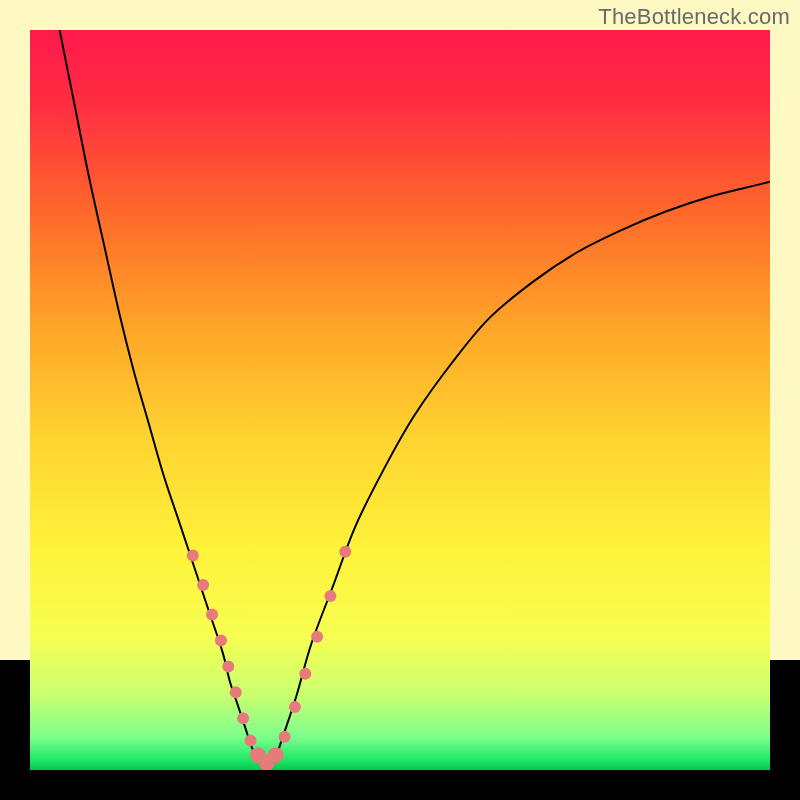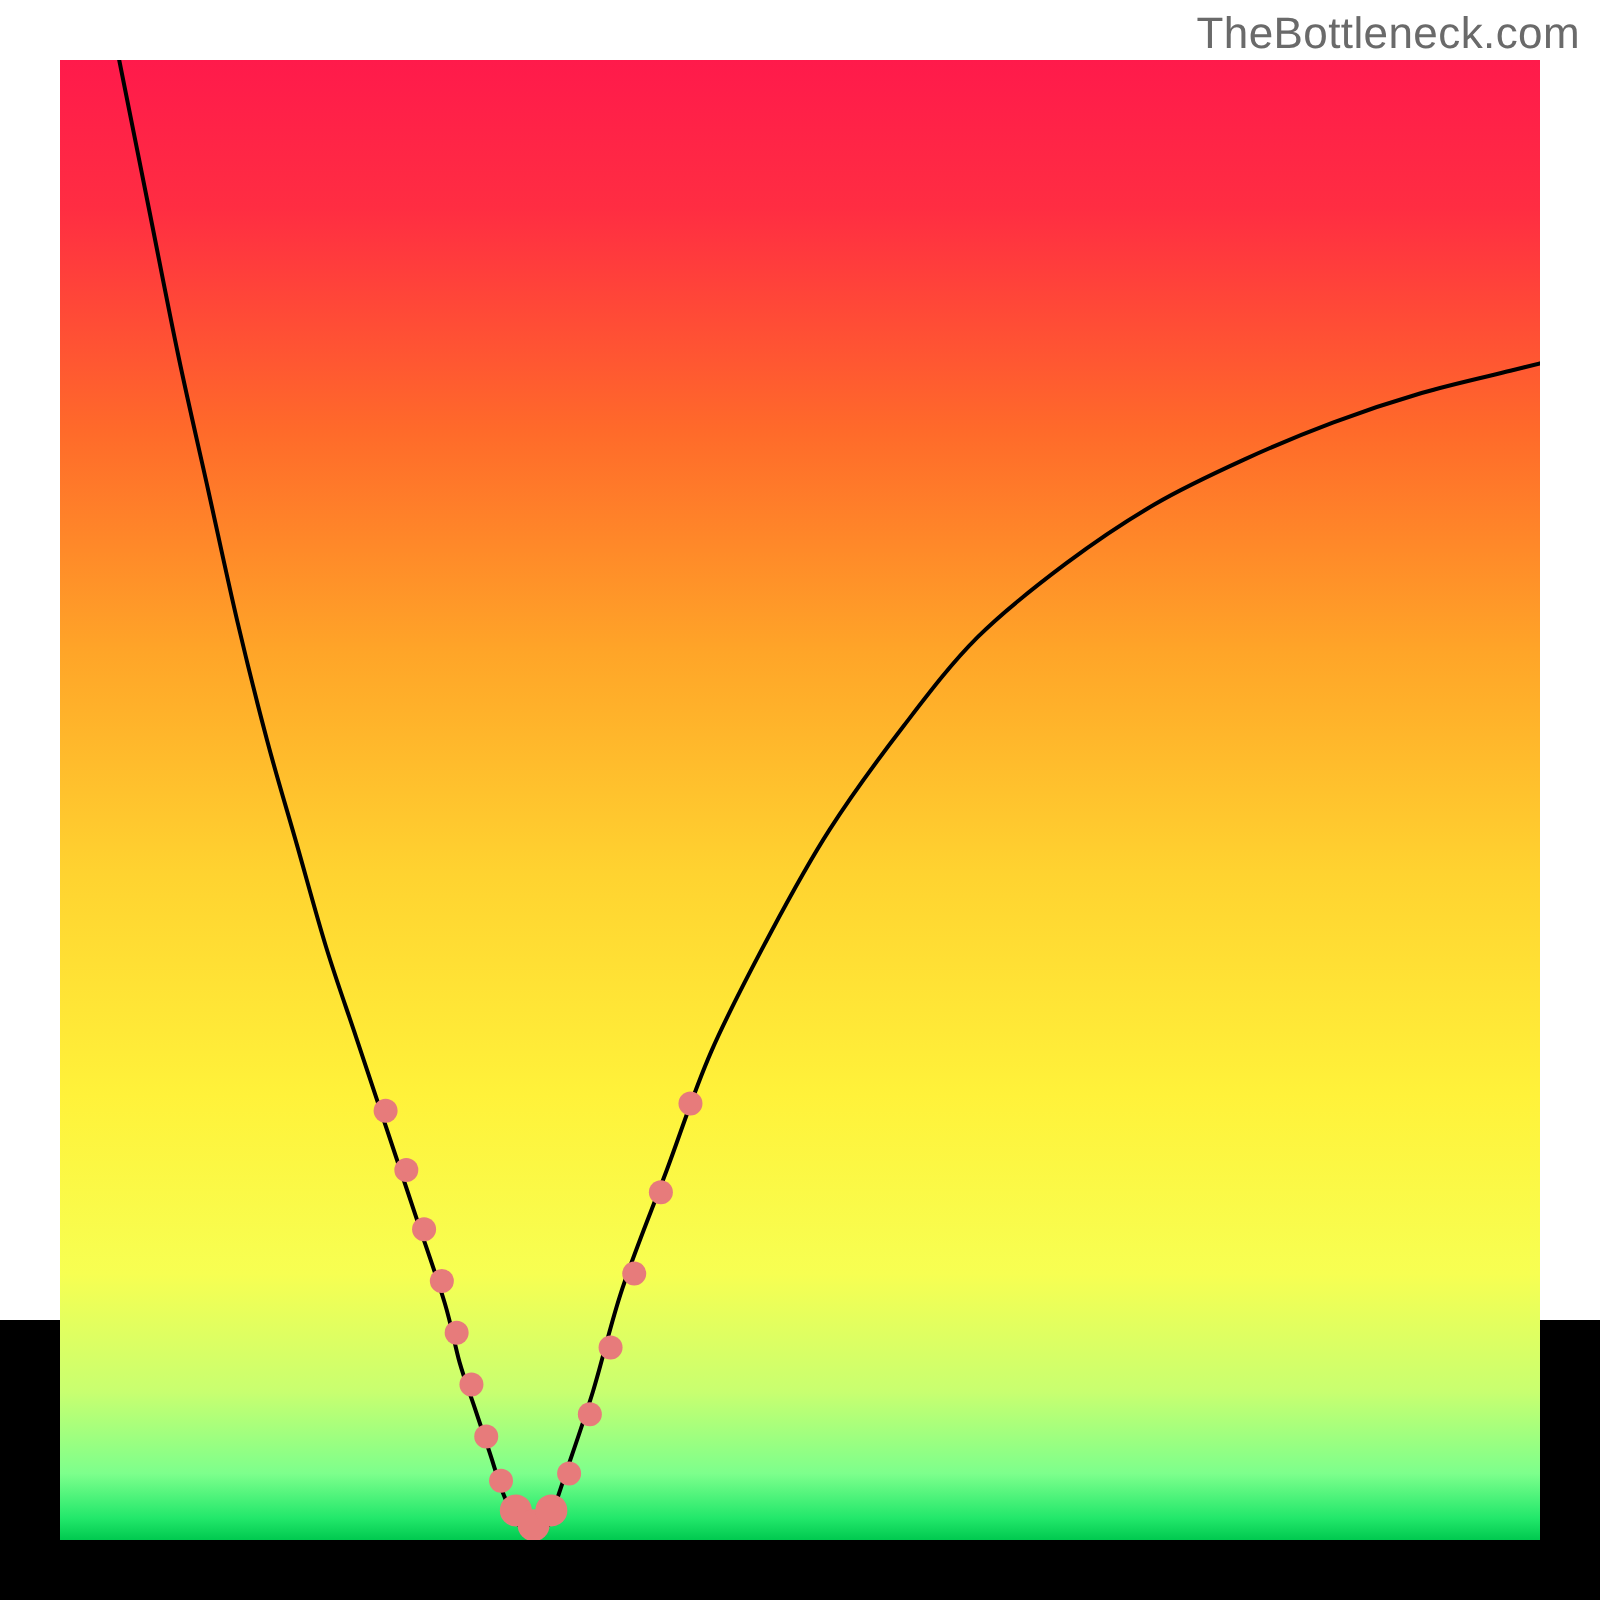--- a/index.html
+++ b/index.html
@@ -8,21 +8,21 @@
     width: 800px;
     height: 800px;
     overflow: hidden;
     background: #000;
     font-family: Arial, Helvetica, sans-serif;
   }
   #frame {
     position: relative;
     width: 800px;
     height: 660px;
-    background: #ffffff;
+    background: #fef9c3;
   }
   #plot-area {
     position: absolute;
     box-sizing: border-box;
   }
   #gradient-bg {
     position: absolute;
     left: 0; top: 0; right: 0; bottom: 0;
   }
   #curve-svg {

